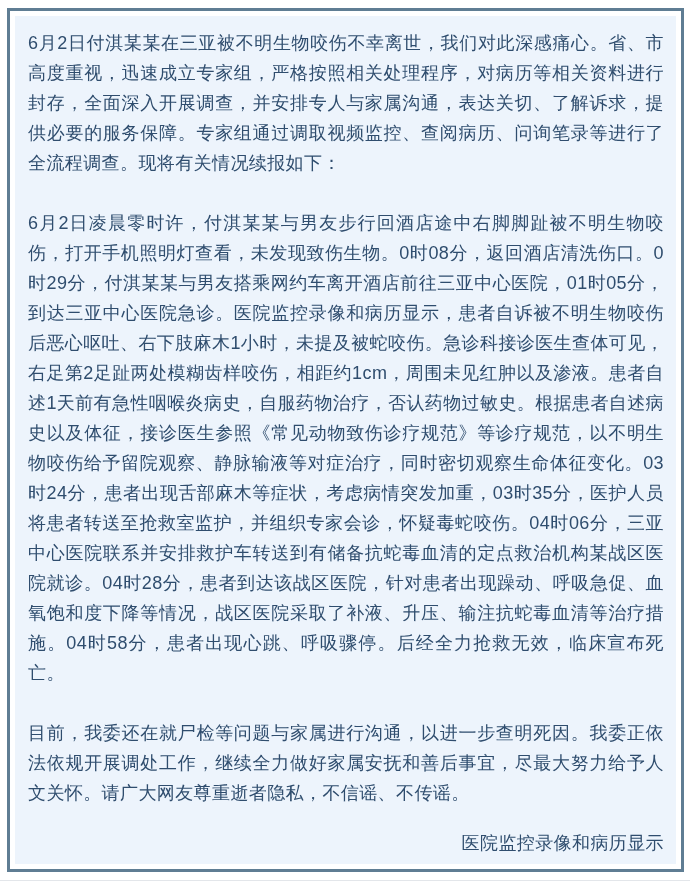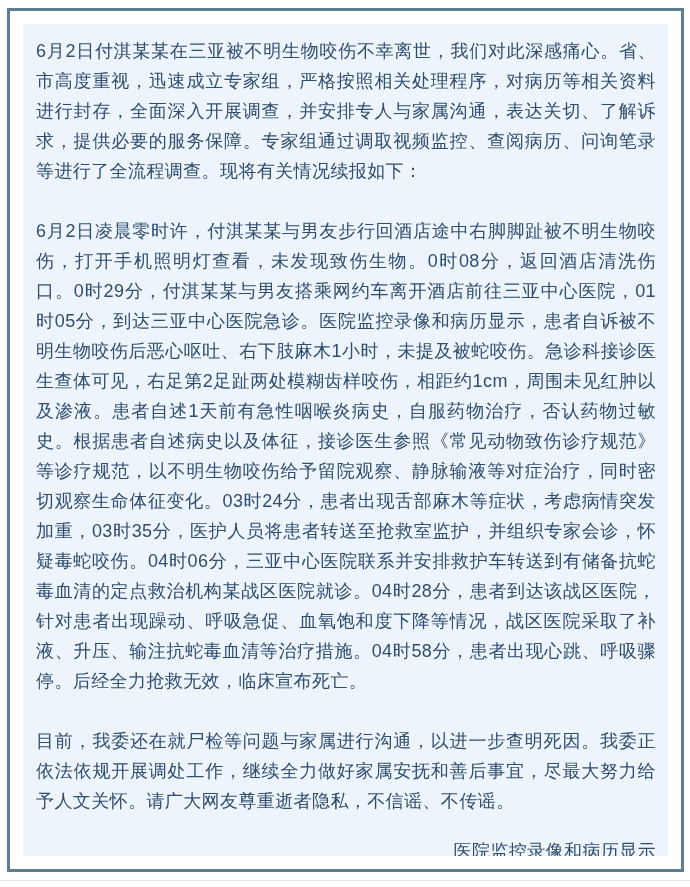--- a/index.html
+++ b/index.html
@@ -11,21 +11,21 @@
     width: 690px;
     height: 887px;
     overflow: hidden;
     font-family: "Liberation Sans", "DejaVu Sans", sans-serif;
   }
   .notice-frame {
     box-sizing: border-box;
     margin: 8px 6px 0 7px;
     height: 864px;
     border: 3px solid #5f7d93;
-    padding: 13px;
+    padding: 5px;
     background: #ffffff;
   }
   .notice-panel {
     box-sizing: border-box;
     height: 100%;
     background: #edf4fc;
     padding: 12px 12px 6px 13px;
     overflow: hidden;
     color: #2f4d6e;
     font-size: 18px;

